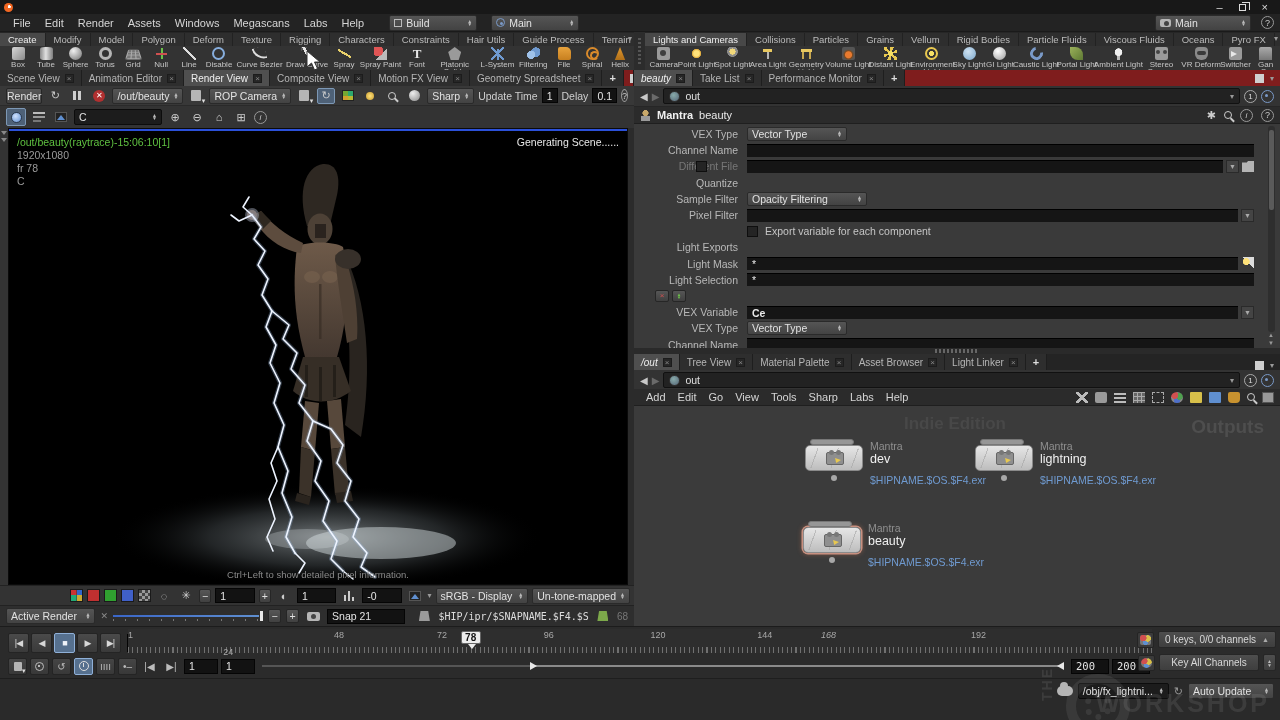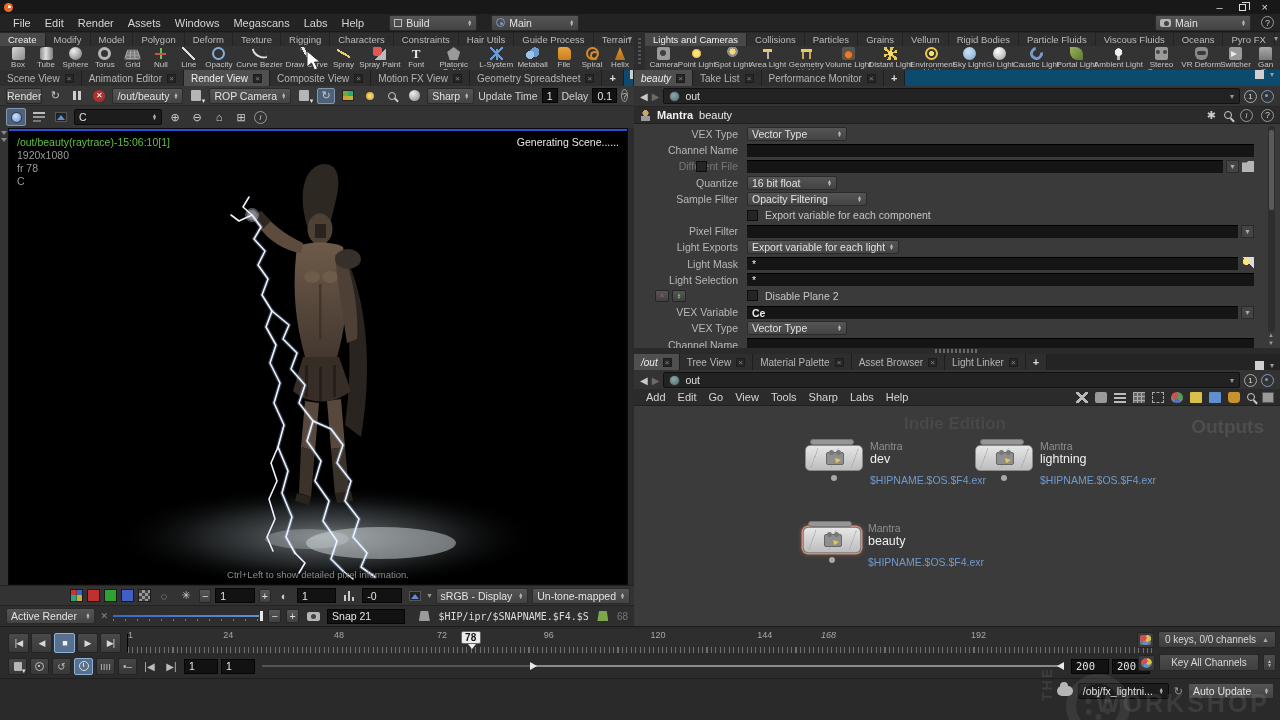--- a/index.html
+++ b/index.html
@@ -77,21 +77,21 @@
   .ic-ambient{background:radial-gradient(circle at 50% 40%,#f0f0f0 0 36%,transparent 40%),linear-gradient(#bbb 0 0) 5px 9px/3px 4px no-repeat}
   .ic-stereo{background:#9a9a9a;border-radius:2px;position:relative}
   .ic-stereo:before{content:"";position:absolute;left:1px;top:3px;width:4px;height:4px;border-radius:50%;background:#444}
   .ic-stereo:after{content:"";position:absolute;right:1px;top:3px;width:4px;height:4px;border-radius:50%;background:#444}
   .ic-vr{background:#8a8a8a;border-radius:4px 4px 6px 6px;position:relative}
   .ic-vr:before{content:"";position:absolute;left:2px;top:4px;width:9px;height:4px;border-radius:3px;background:#3a3a3a}
   .ic-switcher{background:#9a9a9a;border-radius:2px;position:relative}
   .ic-switcher:before{content:"";position:absolute;left:2px;top:4px;border-left:6px solid #e8e8e8;border-top:3px solid transparent;border-bottom:3px solid transparent}
   .ic-gantry{background:linear-gradient(#aaa,#777);border-radius:2px 2px 0 0}
   
-  .ptabrow{position:absolute;top:70px;height:16px;background:#0c4a6e;display:flex;align-items:flex-start;overflow:hidden}
+  .ptabrow{position:absolute;top:70px;height:16px;background:#7f1d1d;display:flex;align-items:center;overflow:hidden}
   #ltabs{left:0;width:634px;border-right:1px solid #1b1b1b}
   #rtabs{left:634px;width:646px}
   .ptab{display:flex;align-items:center;gap:5px;background:#2e2e2e;border-right:1px solid #1e1e1e;padding:2px 7px;font-size:10px;color:#b5b5b5;white-space:nowrap}
   .ptab.active{background:#4f4f4f;color:#eee}
   .ptab.it span:first-child{font-style:italic}
   .ptab-x{font-size:8px;color:#888;background:#262626;border:1px solid #1c1c1c;width:9px;height:9px;line-height:7px;text-align:center}
   .ptab.add{font-weight:bold;color:#ddd;font-size:11px}
   .ptr-icons{margin-left:auto;display:flex;gap:6px;align-items:center;padding:0 6px}
   .sqico{width:9px;height:9px;background:#cfcfcf}
   .dnarrow{color:#999;font-size:8px}
@@ -339,21 +339,21 @@
       <div class="tool">
         <div class="ticon ic-null"></div>
         <div class="tlabel">Null</div>
       </div>
       <div class="tool">
         <div class="ticon ic-line"></div>
         <div class="tlabel">Line</div>
       </div>
       <div class="tool">
         <div class="ticon ic-circle"></div>
-        <div class="tlabel">Opacity</div>
+        <div class="tlabel">Disable</div>
       </div>
       <div class="tool">
         <div class="ticon ic-curve"></div>
         <div class="tlabel">Curve Bezier</div>
       </div>
       <div class="tool">
         <div class="ticon ic-draw"></div>
         <div class="tlabel">Draw Curve</div>
       </div>
       <div class="tool">
@@ -371,21 +371,21 @@
       <div class="tool">
         <div class="ticon ic-platonic"></div>
         <div class="tlabel wrap">Platonic Solids</div>
       </div>
       <div class="tool">
         <div class="ticon ic-lsystem"></div>
         <div class="tlabel">L-System</div>
       </div>
       <div class="tool">
         <div class="ticon ic-metaball"></div>
-        <div class="tlabel">Metaball</div>
+        <div class="tlabel">Filtering</div>
       </div>
       <div class="tool">
         <div class="ticon ic-file"></div>
         <div class="tlabel">File</div>
       </div>
       <div class="tool">
         <div class="ticon ic-spiral"></div>
         <div class="tlabel">Spiral</div>
       </div>
       <div class="tool">
@@ -787,78 +787,62 @@
       <div class="plabel dim">Different File</div>
       <div class="chk left"></div>
       <div class="pctrl">
         <div class="pfield"></div>
         <div class="dnbox">▼</div>
         <div class="fileico"></div>
       </div>
     </div>
     <div class="prow">
       <div class="plabel">Quantize</div>
-      <div class="pctrl">
-        <div class="dd" style="width: 90px; height: 14px;">
-          <span>16 bit float</span>
-          <span class="sp"></span>
-        </div>
-      </div>
     </div>
     <div class="prow">
       <div class="plabel">Sample Filter</div>
       <div class="pctrl">
         <div class="dd" style="width: 120px; height: 14px;">
           <span>Opacity Filtering</span>
           <span class="sp"></span>
         </div>
       </div>
     </div>
     <div class="prow">
+      <div class="plabel">Pixel Filter</div>
+      <div class="pctrl">
+        <div class="pfield"></div>
+        <div class="dnbox">▼</div>
+      </div>
+    </div>
+    <div class="prow">
       <div class="plabel"></div>
       <div class="pctrl">
         <div class="chk"></div>
         <span style="font-size: 10.5px; color: rgb(197, 197, 197); margin-left: 4px;">Export variable for each component</span>
       </div>
     </div>
     <div class="prow">
-      <div class="plabel">Pixel Filter</div>
-      <div class="pctrl">
-        <div class="pfield"></div>
-        <div class="dnbox">▼</div>
-      </div>
-    </div>
-    <div class="prow">
       <div class="plabel">Light Exports</div>
-      <div class="pctrl">
-        <div class="dd" style="width: 152px; height: 14px;">
-          <span>Export variable for each light</span>
-          <span class="sp"></span>
-        </div>
-      </div>
     </div>
     <div class="prow">
       <div class="plabel">Light Mask</div>
       <div class="pctrl">
         <div class="pfield">*</div>
         <div class="lightselico"></div>
       </div>
     </div>
     <div class="prow">
       <div class="plabel">Light Selection</div>
       <div class="pctrl">
         <div class="pfield">*</div>
       </div>
     </div>
     <div class="prow">
       <div class="plabel"></div>
-      <div class="pctrl">
-        <div class="chk"></div>
-        <span style="font-size: 10.5px; color: rgb(197, 197, 197); margin-left: 4px;">Disable Plane 2</span>
-      </div>
       <div style="position: absolute; left: 21px; display: flex; gap: 3px;">
         <div class="minibtn x">×</div>
         <div class="minibtn">
           <span class="gsp"></span>
         </div>
       </div>
     </div>
     <div class="prow">
       <div class="plabel">VEX Variable</div>
       <div class="pctrl">
@@ -998,21 +982,21 @@
         <div class="pbtn toggled">■</div>
         <div class="pbtn">▶</div>
         <div class="pbtn">▶|</div>
       </div>
     <div class="field" style="width:42px;height:18px;margin-left:4px">78</div>
     <div class="pbtn" style="width:12px">◂</div>
     <div class="pbtn" style="width:12px">▸</div>
   </div>
   <div id="ruler">
       <span class="rticklbl" style="left: 0px;">1</span>
-      <span class="rticklbl" style="left: 95.35px;">24</span>
+      <span class="rticklbl" style="left: 95.35px; margin-top: 17px;">24</span>
       <span class="rticklbl" style="left: 206px; text-align: right;">48</span>
       <span class="rticklbl" style="left: 308.95px;">72</span>
       <span class="rticklbl" style="left: 415.75px;">96</span>
       <span class="rticklbl" style="left: 522.55px;">120</span>
       <span class="rticklbl" style="left: 629.35px;">144</span>
       <span class="rticklbl" style="left: 693px; font-style: italic;">168</span>
       <span class="rticklbl" style="left: 842.95px;">192</span>
       <div id="playhead" style="left: 332.65px;">78</div>
     </div>
   <div id="tl-row2">

